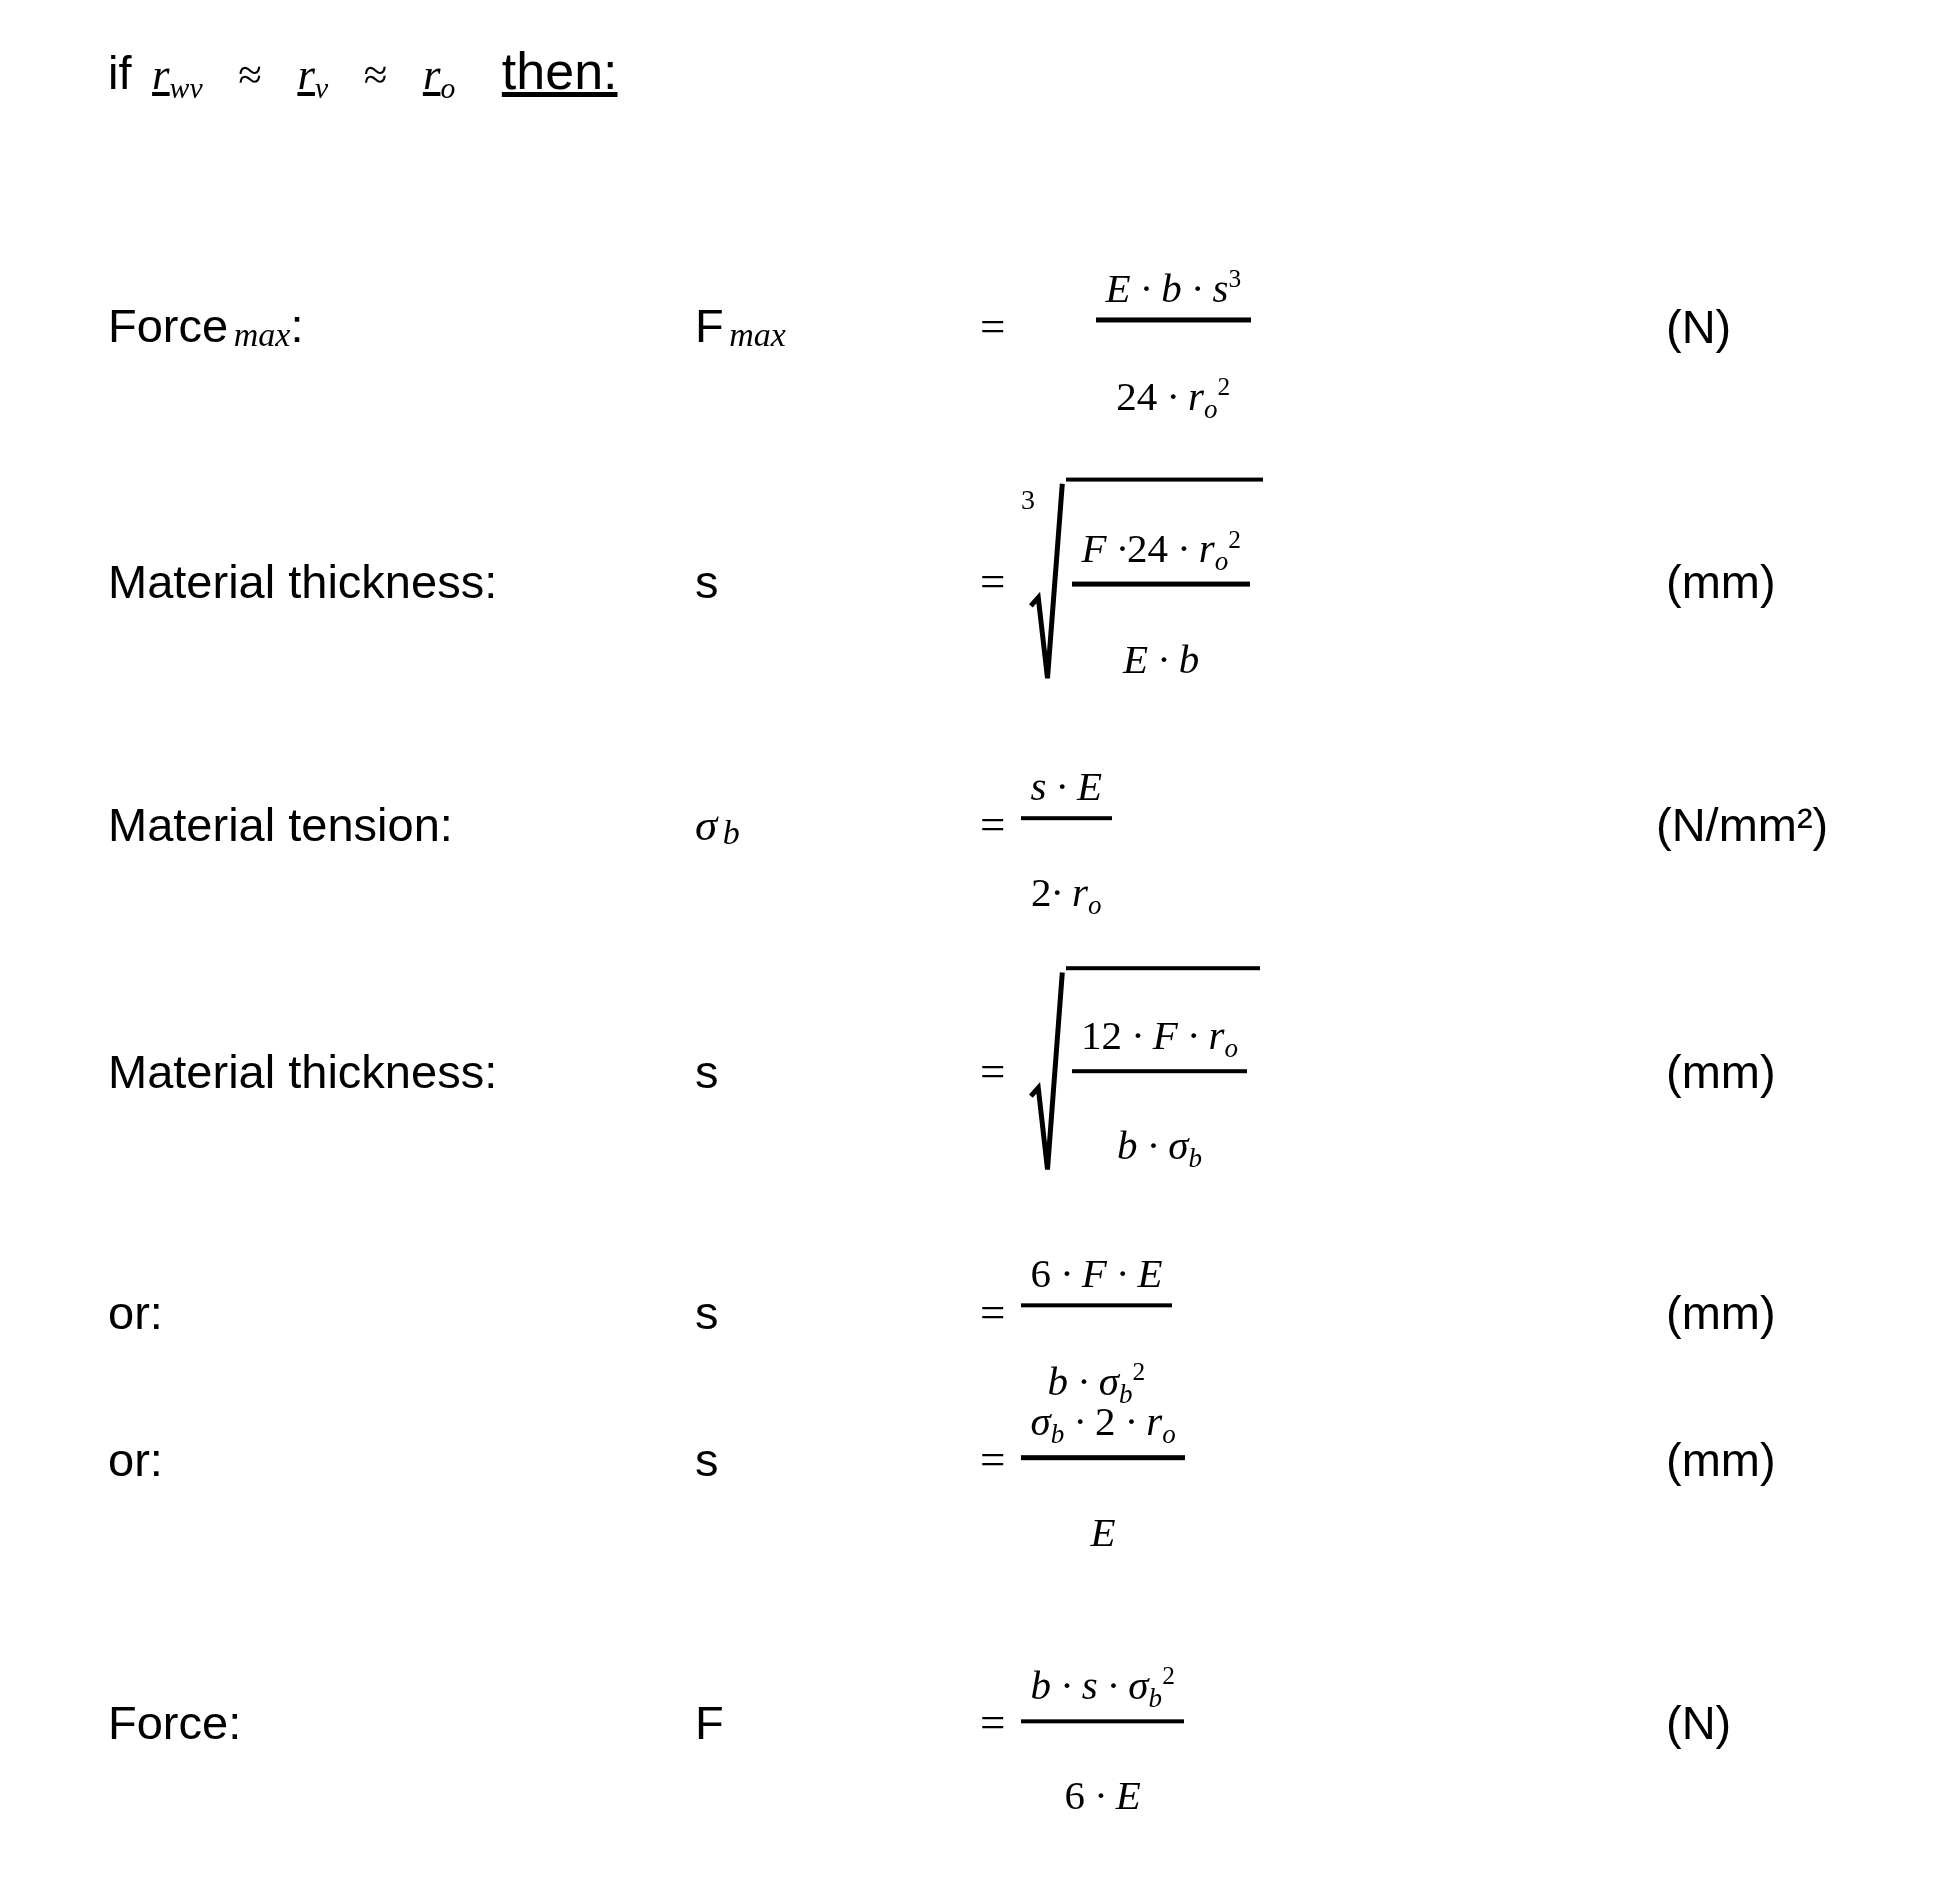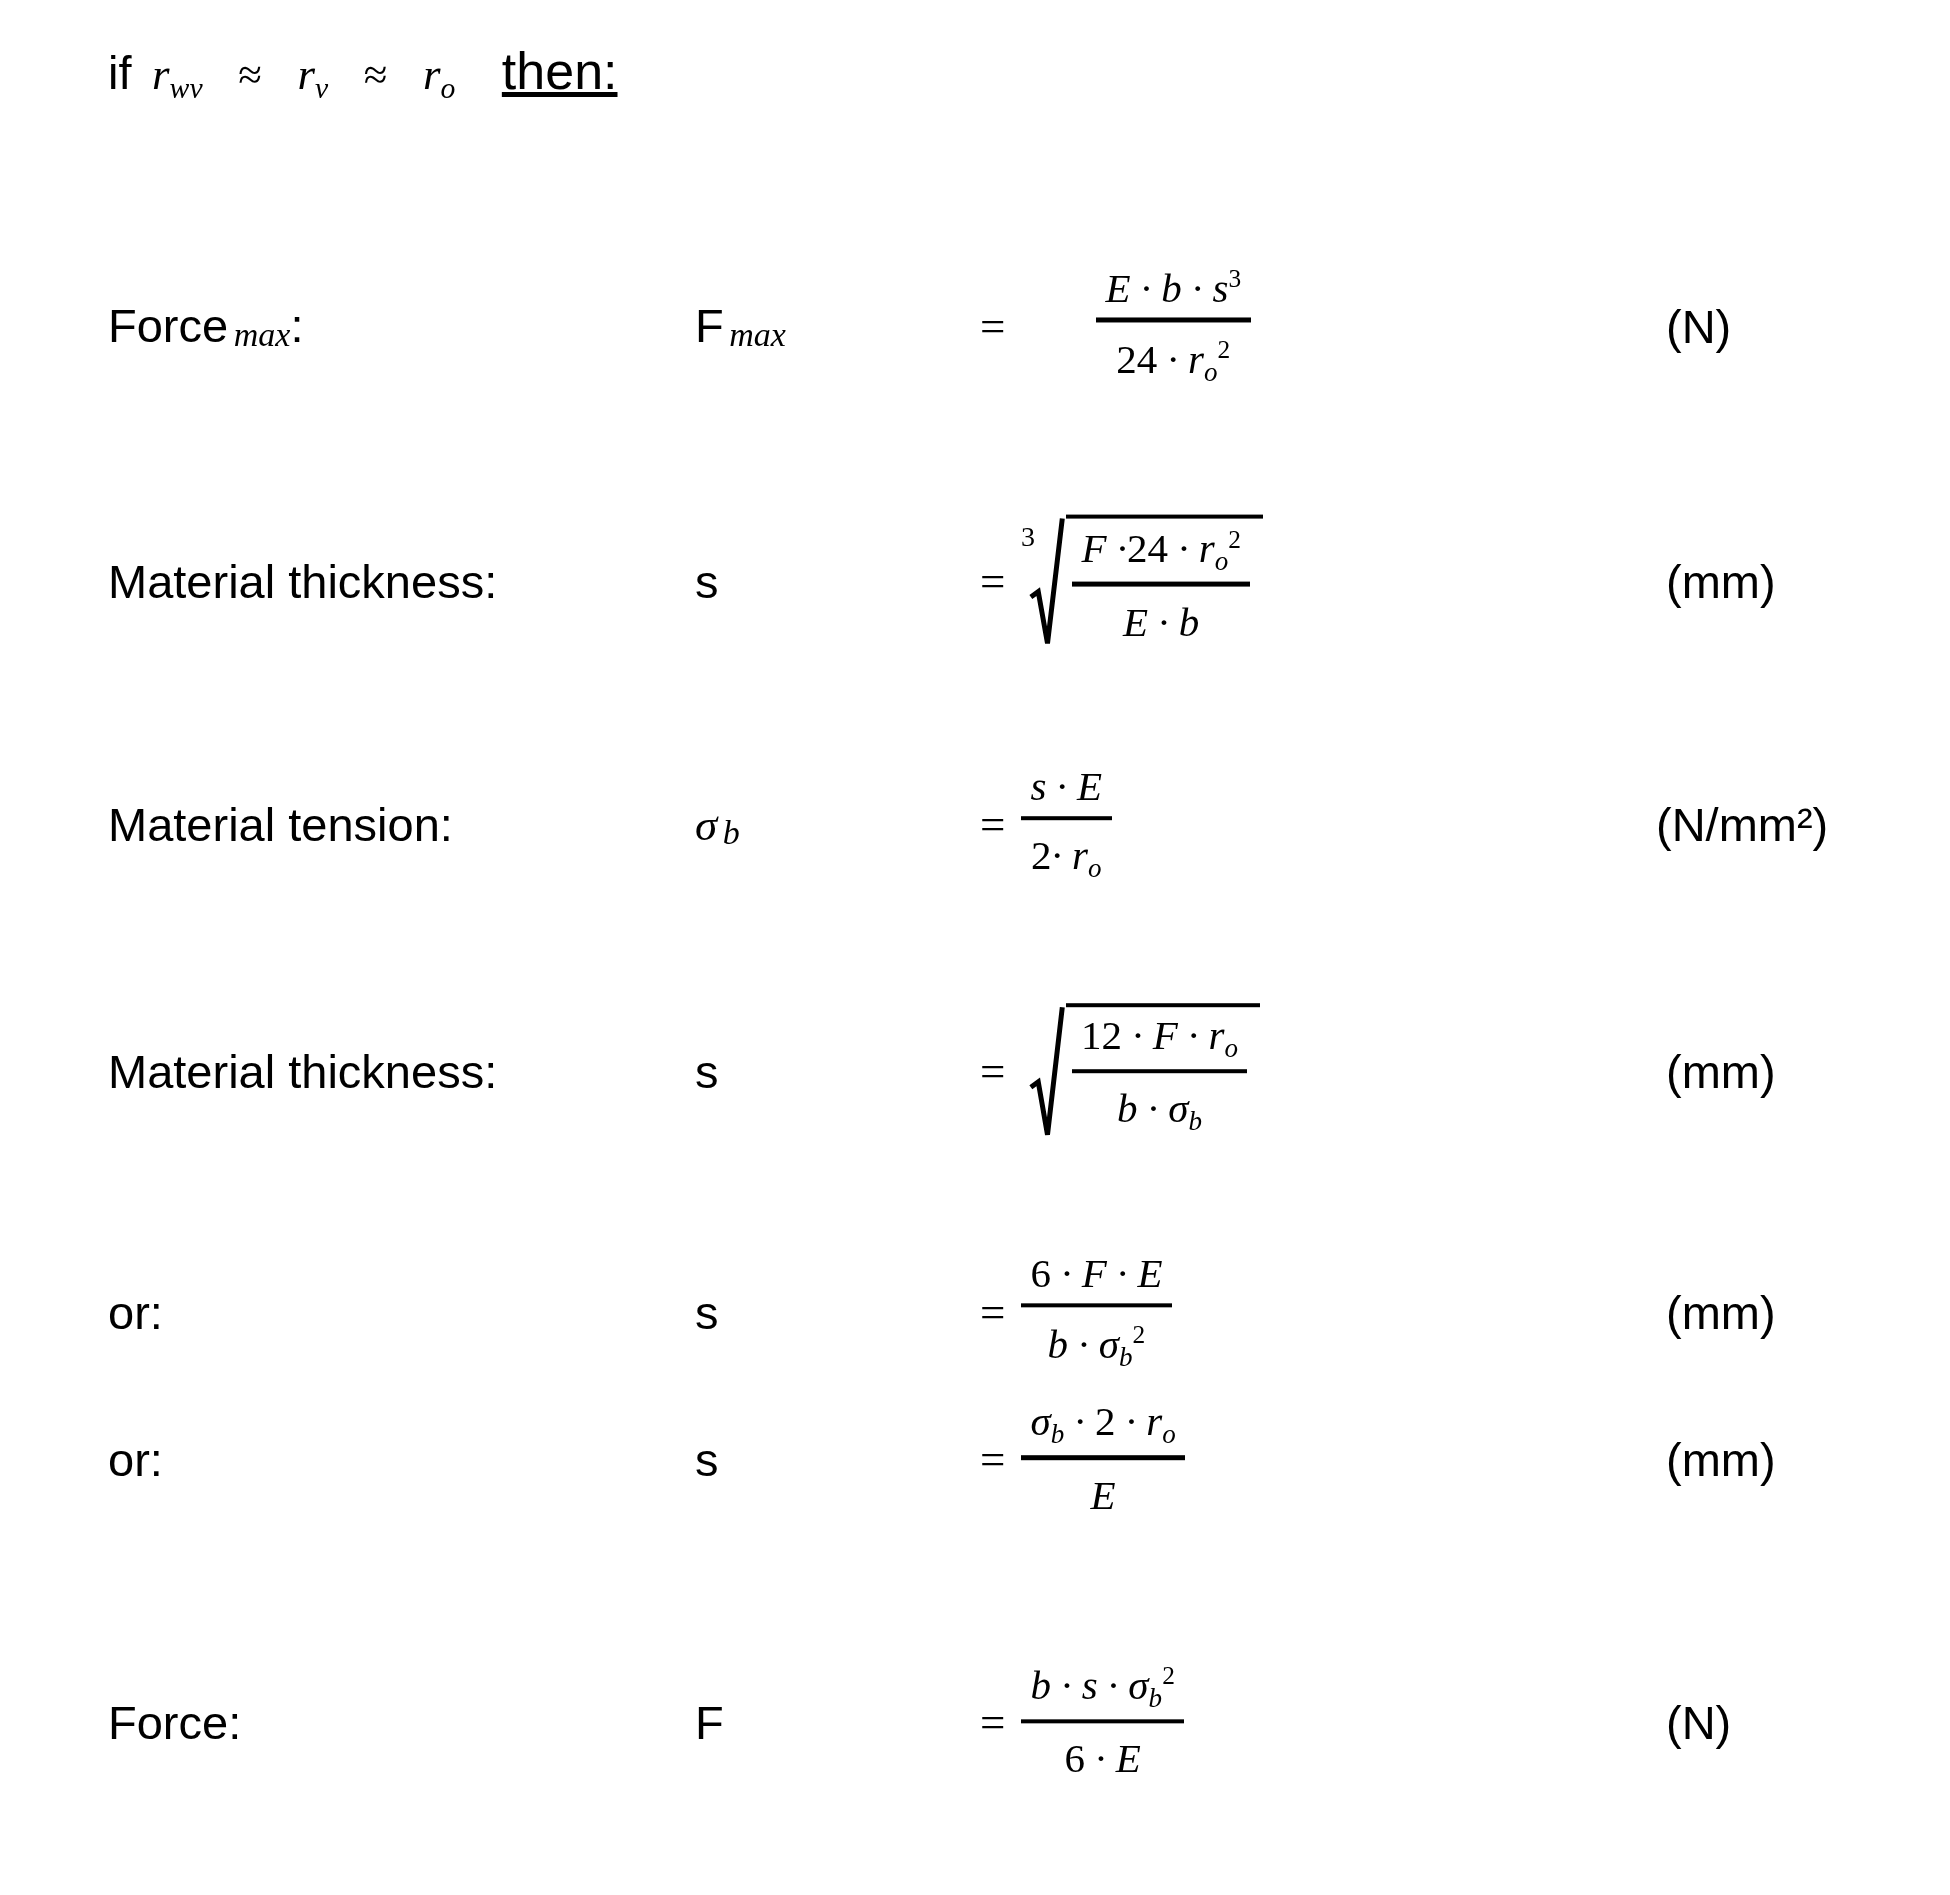--- a/index.html
+++ b/index.html
@@ -42,20 +42,21 @@
     left: 108px;
     top: 45px;
     display: flex;
     align-items: baseline;
     gap: 0px;
   }
   .intro .kw { font-size: 47px; }
   .intro .sym {
     font-size: 45px;
     margin: 0 20.6px;
+    text-decoration: underline;
   }
   .intro .approx {
     font-family: "Liberation Serif", serif;
     font-size: 43px;
     margin: 0 15px;
   }
   .intro .tail { font-size: 52px; margin-left: 26px; text-decoration: underline; }
 
   
   .sub {
@@ -138,20 +139,21 @@
     align-items: center;
     justify-content: center;
     font-family: "Liberation Serif", serif;
     font-style: italic;
     font-size: 41px;
     line-height: 1.12;
   }
   .frac > .num, .frac > .den {
     padding: 0 9.4px;
     white-space: nowrap;
+    margin-top: 37px;
   }
   .frac > .num { padding-bottom: 5.6px; }
   .frac > .den { padding-top: 13px; }
   .frac > .bar {
     width: 100%;
     height: 4.7px;
     background: #000;
   }
 
   

